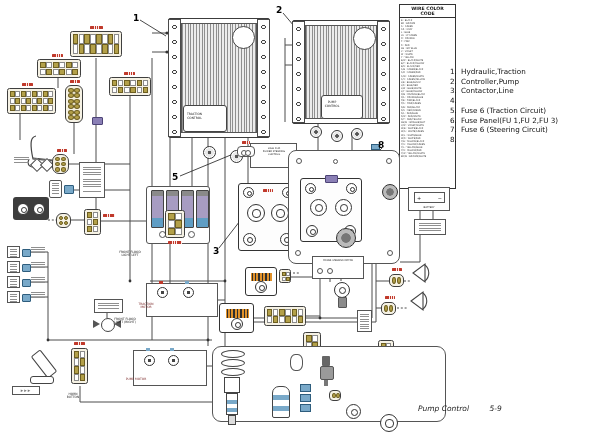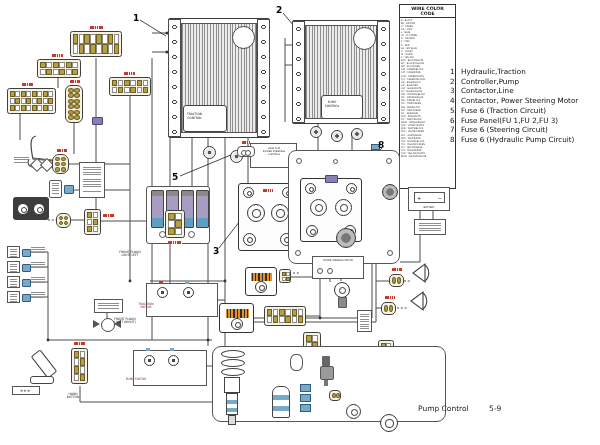--- a/index.html
+++ b/index.html
@@ -53,21 +53,21 @@
   .wc-row{font-size:4.5px;line-height:6.2px;color:#3a3a3a;white-space:nowrap;}
   .callout{font-weight:bold;font-size:9px;color:#000;}
   .blueconn{background:#79a9c9;border:.9px solid #2e5d7d;border-radius:1px;}
   .box{border:.9px solid #555;background:#fff;box-sizing:border-box;}
   .fusebody{position:absolute;width:11px;height:36px;border:.7px solid #444;border-radius:1px;
             background:linear-gradient(180deg,#8a8a8a 0 5px,#a79cc2 5px 27px,#5f9dc4 27px 100%);}
   .mterm{position:absolute;width:9px;height:9px;border:1px solid #333;border-radius:50%;
          background:radial-gradient(circle,#444 25%,#fff 30%);}
   .tick{position:absolute;width:4px;height:3px;}
   .valve-tri{position:absolute;width:0;height:0;}
-  footer{position:absolute;font-size:7.5px;color:#222;}
+  footer{position:absolute;font-size:7.5px;color:#222;font-style:italic;}
 </style>
 </head>
 <body>
 
 <div id="sheet">
 
   <svg class="abs" style="left:0;top:0;" width="600" height="445" viewBox="0 0 600 445">
     <g stroke="#4c4c4c" stroke-width="1" fill="none">
       <path d="M208,138 V346"></path>
         <path d="M225,120 V346"></path>
@@ -332,37 +332,35 @@
       <div class="legend-item">
         <span class="lg-num">2.</span>
         <span>Controller,Pump</span>
       </div>
       <div class="legend-item">
         <span class="lg-num">3.</span>
         <span>Contactor,Line</span>
       </div>
       <div class="legend-item">
         <span class="lg-num">4.</span>
-        <span>Contactor, Power Steering Motor</span>
       </div>
       <div class="legend-item">
         <span class="lg-num">5.</span>
         <span>Fuse 6 (Traction Circuit)</span>
       </div>
       <div class="legend-item">
         <span class="lg-num">6.</span>
         <span>Fuse Panel(FU 1,FU 2,FU 3)</span>
       </div>
       <div class="legend-item">
         <span class="lg-num">7.</span>
         <span>Fuse 6 (Steering Circuit)</span>
       </div>
       <div class="legend-item">
         <span class="lg-num">8.</span>
-        <span>Fuse 6 (Hydraulic Pump Circuit)</span>
       </div>
     </div>
 
   <div class="abs callout" style="left:133px;top:13px;">1</div>
   <div class="abs callout" style="left:276px;top:5px;">2</div>
   <div class="abs callout" style="left:213px;top:246px;">3</div>
   <div class="abs callout" style="left:285px;top:228px;">4</div>
   <div class="abs callout" style="left:172px;top:172px;">5</div>
   <div class="abs callout" style="left:168px;top:212px;">6</div>
   <div class="abs callout" style="left:327px;top:161px;">7</div>

